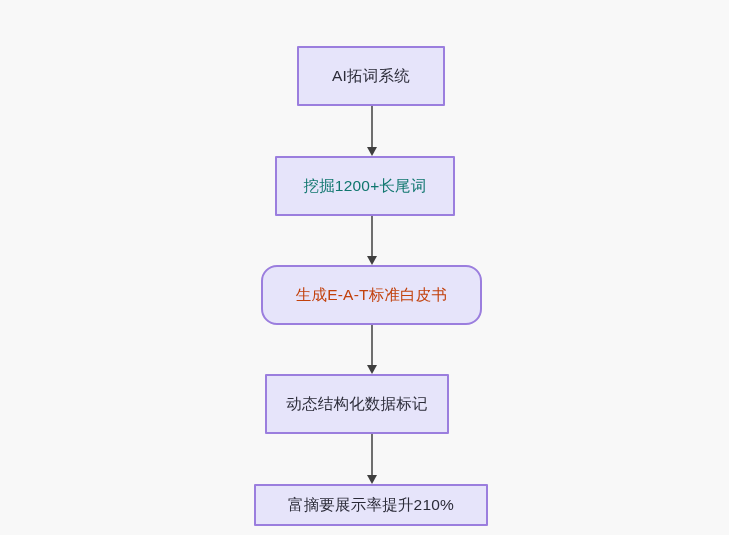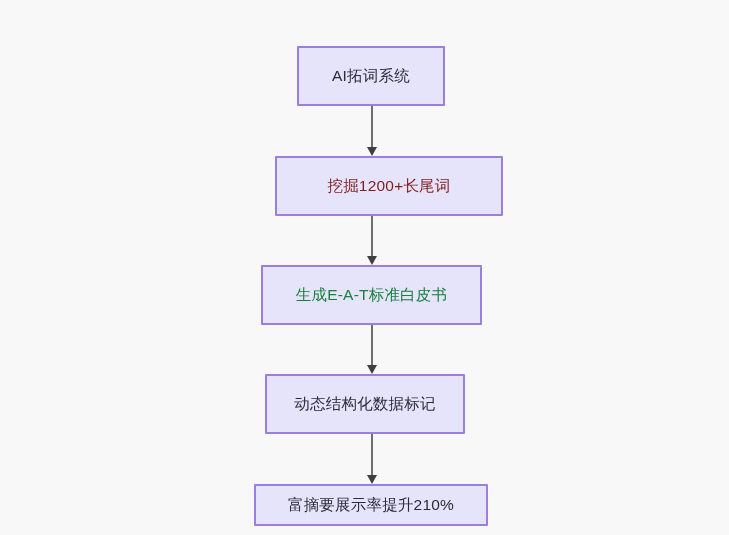--- a/index.html
+++ b/index.html
@@ -80,29 +80,29 @@
 
   <div class="edge" style="left: 371px; top: 400px; height: 50px; width: 2px;">
     <div class="edge-line" style="height: 43px; background: rgb(110, 110, 110);"></div>
     <div class="edge-head" style="top: 41px; border-top-color: rgb(63, 63, 63);"></div>
   </div>
 
   <div class="node" style="left: 297px; top: 12px; width: 148px; height: 60px; background: rgb(230, 228, 250); border-color: rgb(155, 126, 222); color: rgb(43, 43, 56);">
     <span class="node-label">AI拓词系统</span>
   </div>
 
-  <div class="node" style="left: 275px; top: 122px; width: 228px; height: 60px; background: rgb(230, 228, 250); border-color: rgb(155, 126, 222); color: #7f1d1d;">
+  <div class="node" style="left: 275px; top: 122px; width: 180px; height: 60px; background: rgb(230, 228, 250); border-color: rgb(155, 126, 222); color: #0f766e;">
     <span class="node-label">挖掘1200+长尾词</span>
   </div>
 
-  <div class="node" style="left: 261px; top: 231px; width: 221px; height: 60px; background: rgb(230, 228, 250); border-color: rgb(155, 126, 222); color: #15803d;">
+  <div class="node" style="left: 261px; top: 231px; width: 221px; height: 60px; background: rgb(230, 228, 250); border-color: rgb(155, 126, 222); color: #c2410c; border-radius: 16px;">
     <span class="node-label">生成E-A-T标准白皮书</span>
   </div>
 
-  <div class="node" style="left: 265px; top: 340px; width: 200px; height: 60px; background: rgb(230, 228, 250); border-color: rgb(155, 126, 222); color: rgb(43, 43, 56); justify-content: center;">
+  <div class="node" style="left: 265px; top: 340px; width: 184px; height: 60px; background: rgb(230, 228, 250); border-color: rgb(155, 126, 222); color: rgb(43, 43, 56); justify-content: center;">
     <span class="node-label">动态结构化数据标记</span>
   </div>
 
   <div class="node" style="left: 254px; top: 450px; width: 234px; height: 42px; background: rgb(230, 228, 250); border-color: rgb(155, 126, 222); color: rgb(43, 43, 56);">
     <span class="node-label">富摘要展示率提升210%</span>
   </div>
 
 </div>
 
 </body></html>

